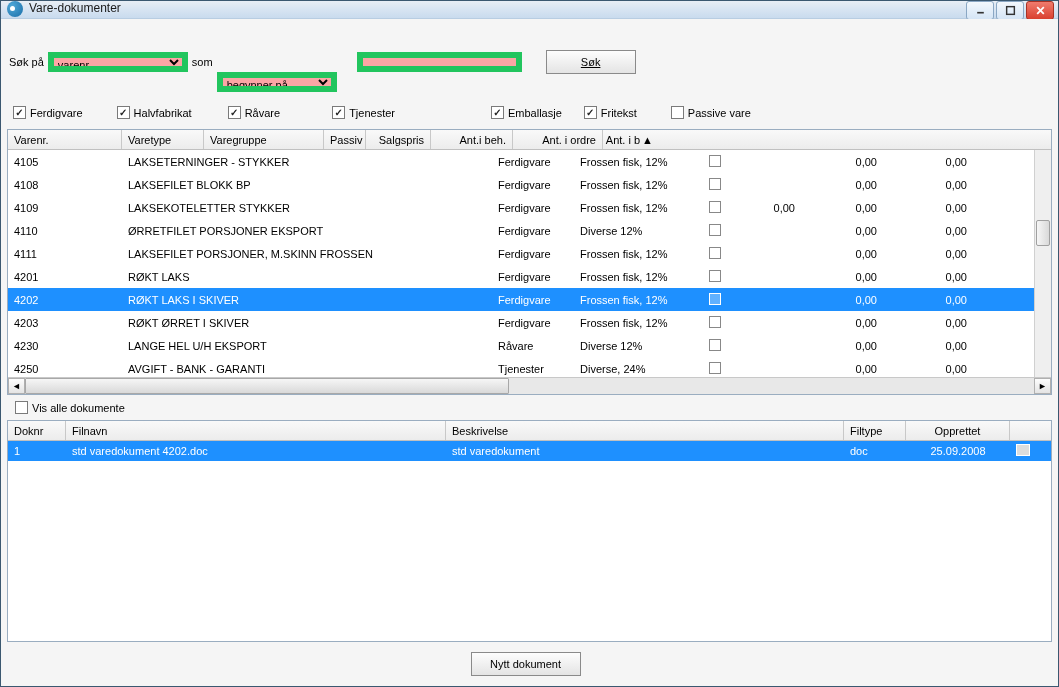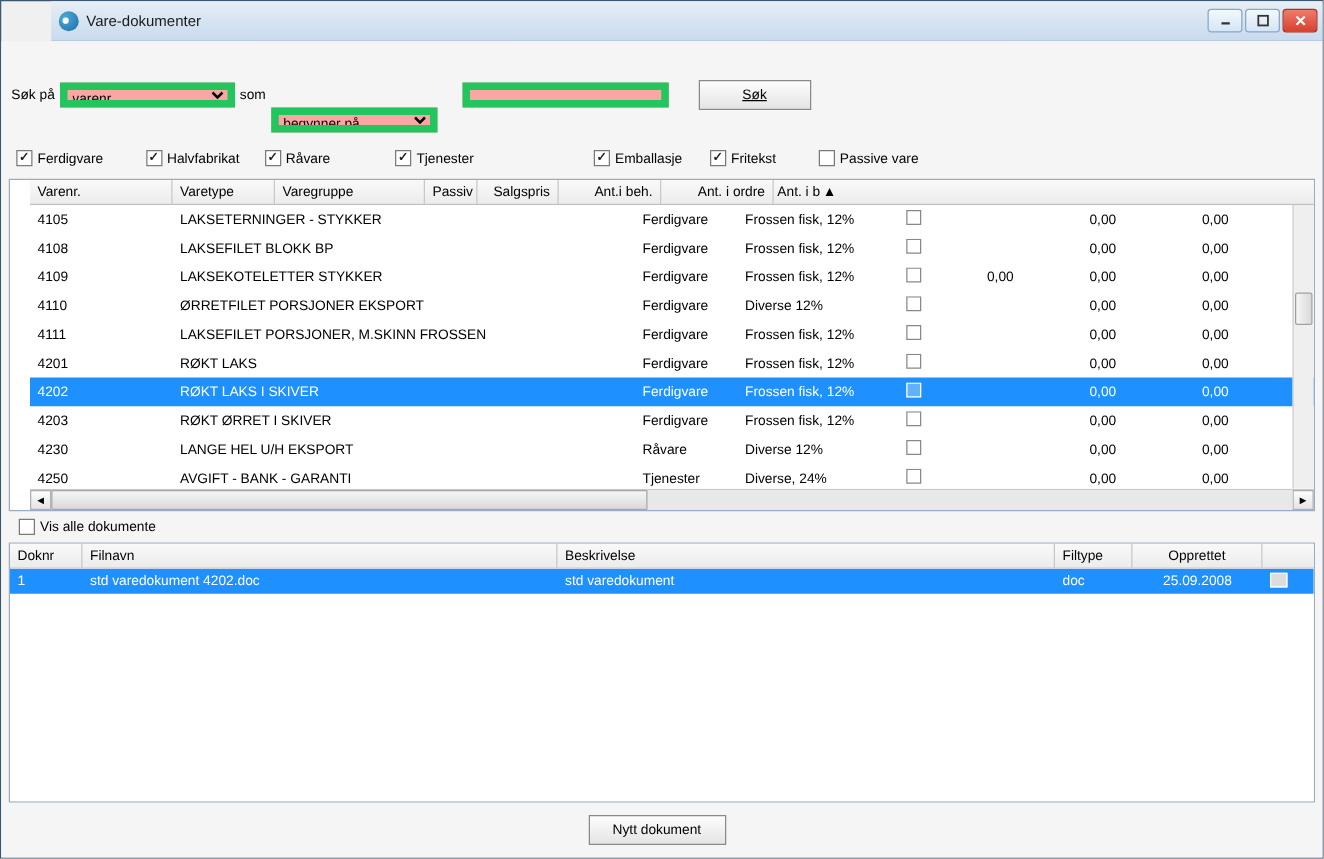--- a/index.html
+++ b/index.html
@@ -12,27 +12,25 @@
   }
   .window {
     width: 1059px;
     height: 687px;
     border: 1px solid #3b5870;
     background: #f0f0f0;
     display: flex;
     flex-direction: column;
   }
   .titlebar {
-    height: 32px;
+    height: 18px;
     background: linear-gradient(to bottom, #e8eef5 0%, #d7e4f2 50%, #c9dbee 100%);
     display: flex;
-    align-items: center;
     padding: 0 4px 0 6px;
     border-bottom: 1px solid #b8cde2;
-    margin-left: 40px;
   }
   .titlebar-icon {
     width: 16px; height: 16px;
     background: radial-gradient(circle at 5px 5px, #4fa8d8, #1a6ea8);
     border-radius: 50%;
     margin-right: 6px;
     position: relative;
   }
   .titlebar-icon::after{
     content:''; position:absolute; width:5px; height:5px; background:#fff;
@@ -63,21 +61,21 @@
     padding: 6px 0 10px 2px;
   }
   .lbl { font-size: 11px; }
   select, input[type=text] {
     font-family: inherit; font-size: 11px;
     border: 6px solid #22c55e;
     background: #fca5a5;
     height: 20px;
   }
   .sel1 { width: 140px; }
-  .sel2 { width: 133px; margin-top: 41px; }
+  .sel2 { width: 120px; margin-top: 41px; }
   .searchinput { width: 165px; }
   .searchbtn {
     width: 90px; height: 24px;
     margin-left: 20px;
     border: 1px solid #8a8a8a;
     background: linear-gradient(to bottom,#fdfdfd,#e4e4e4);
     font-family: inherit; font-size: 11px;
     text-decoration: underline;
   }
   .filters {
@@ -96,21 +94,21 @@
     display: inline-flex; align-items: center; justify-content: center;
     font-size: 10px; line-height: 1;
   }
   .chkbox.checked::after { content: '✓'; color:#222; font-weight:bold; }
   .panel {
     border: 1px solid #9aadc0;
     background: #fff;
     display: flex;
     flex-direction: column;
   }
-  .panel.products { height: 266px; padding-left: 16px; }
+  .panel.products { height: 266px; }
   .panel.docs { flex:1; margin-top:2px; }
   .thead {
     display: flex;
     background: linear-gradient(to bottom,#f9f9f9,#ececec);
     border-bottom: 1px solid #c0c0c0;
     height: 20px;
     align-items: stretch;
     flex-shrink: 0;
   }
   .th {
@@ -236,21 +234,21 @@
       <span style="width:12px"></span>
       <input type="text" class="searchinput" value="" style="">
       <button class="searchbtn">Søk</button>
     </div>
 
     <div class="filters" id="filters">
         <span class="chk" style="margin-right: 30px;">
           <span class="chkbox checked"></span>
           <span>Ferdigvare</span>
         </span>
-        <span class="chk" style="margin-right: 16px;">
+        <span class="chk" style="margin-right: 32px;">
           <span class="chkbox checked"></span>
           <span>Halvfabrikat</span>
         </span>
         <span class="chk" style="margin-right: 48px;">
           <span class="chkbox checked"></span>
           <span>Råvare</span>
         </span>
         <span class="chk" style="margin-right: 56px;">
           <span class="chkbox checked"></span>
           <span>Tjenester</span>

